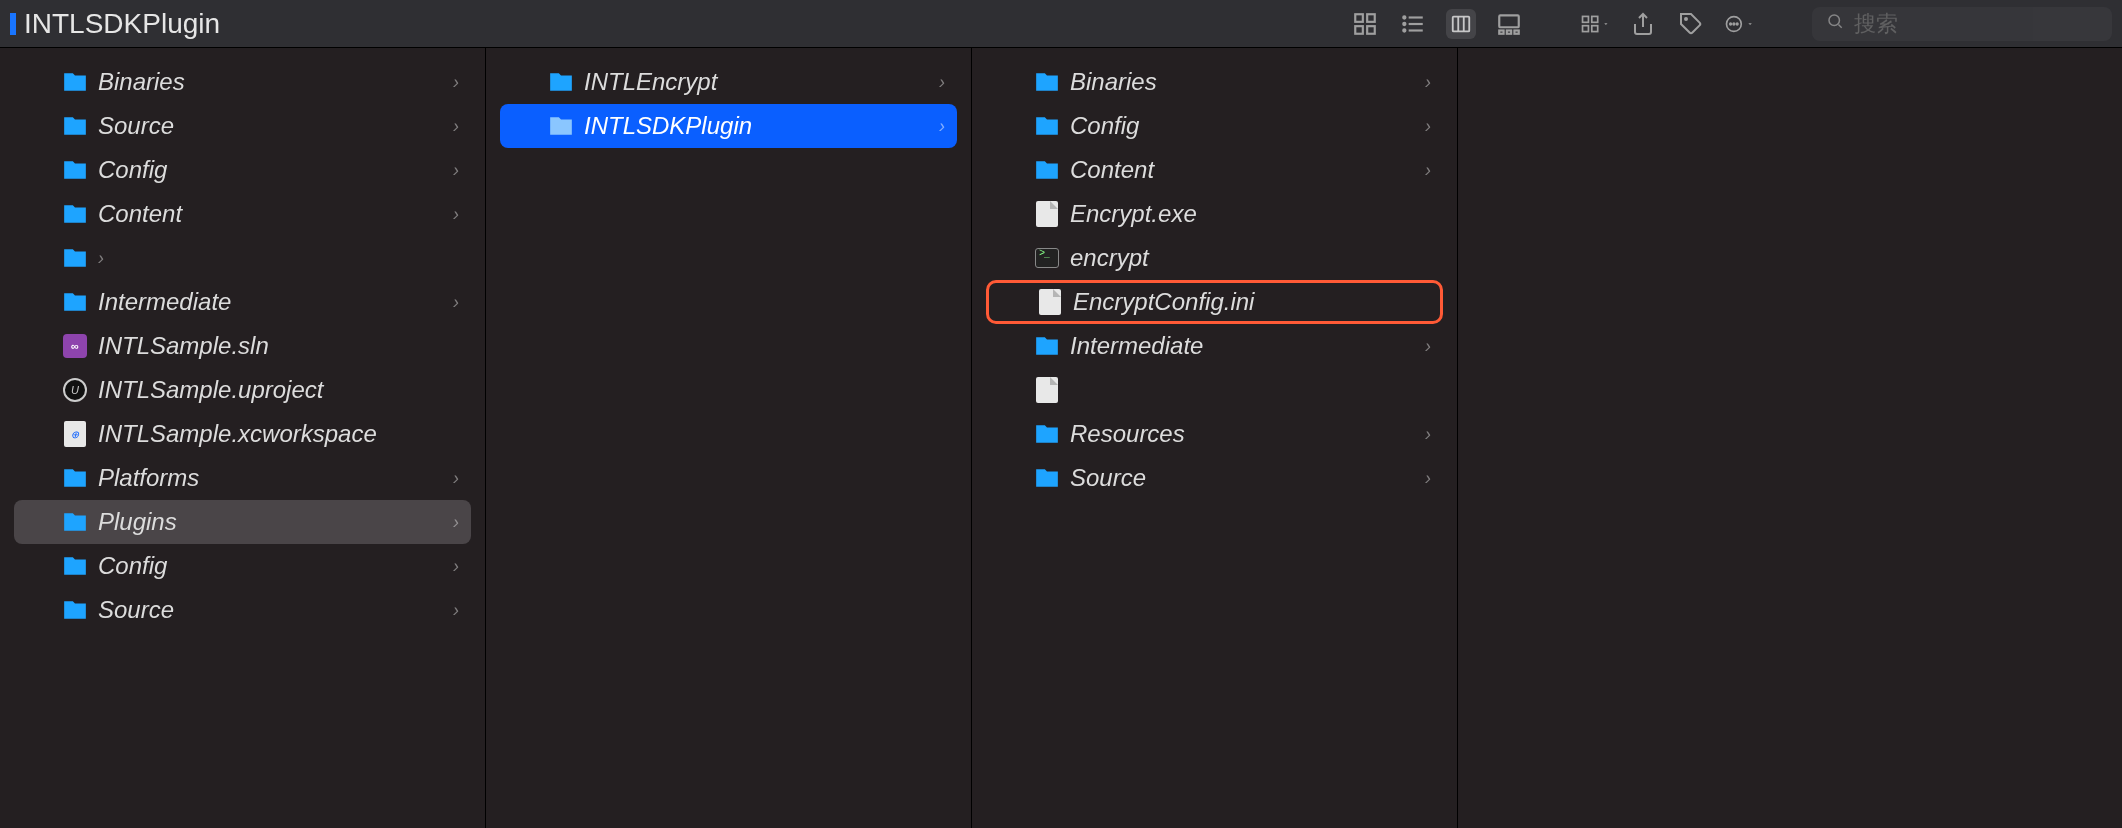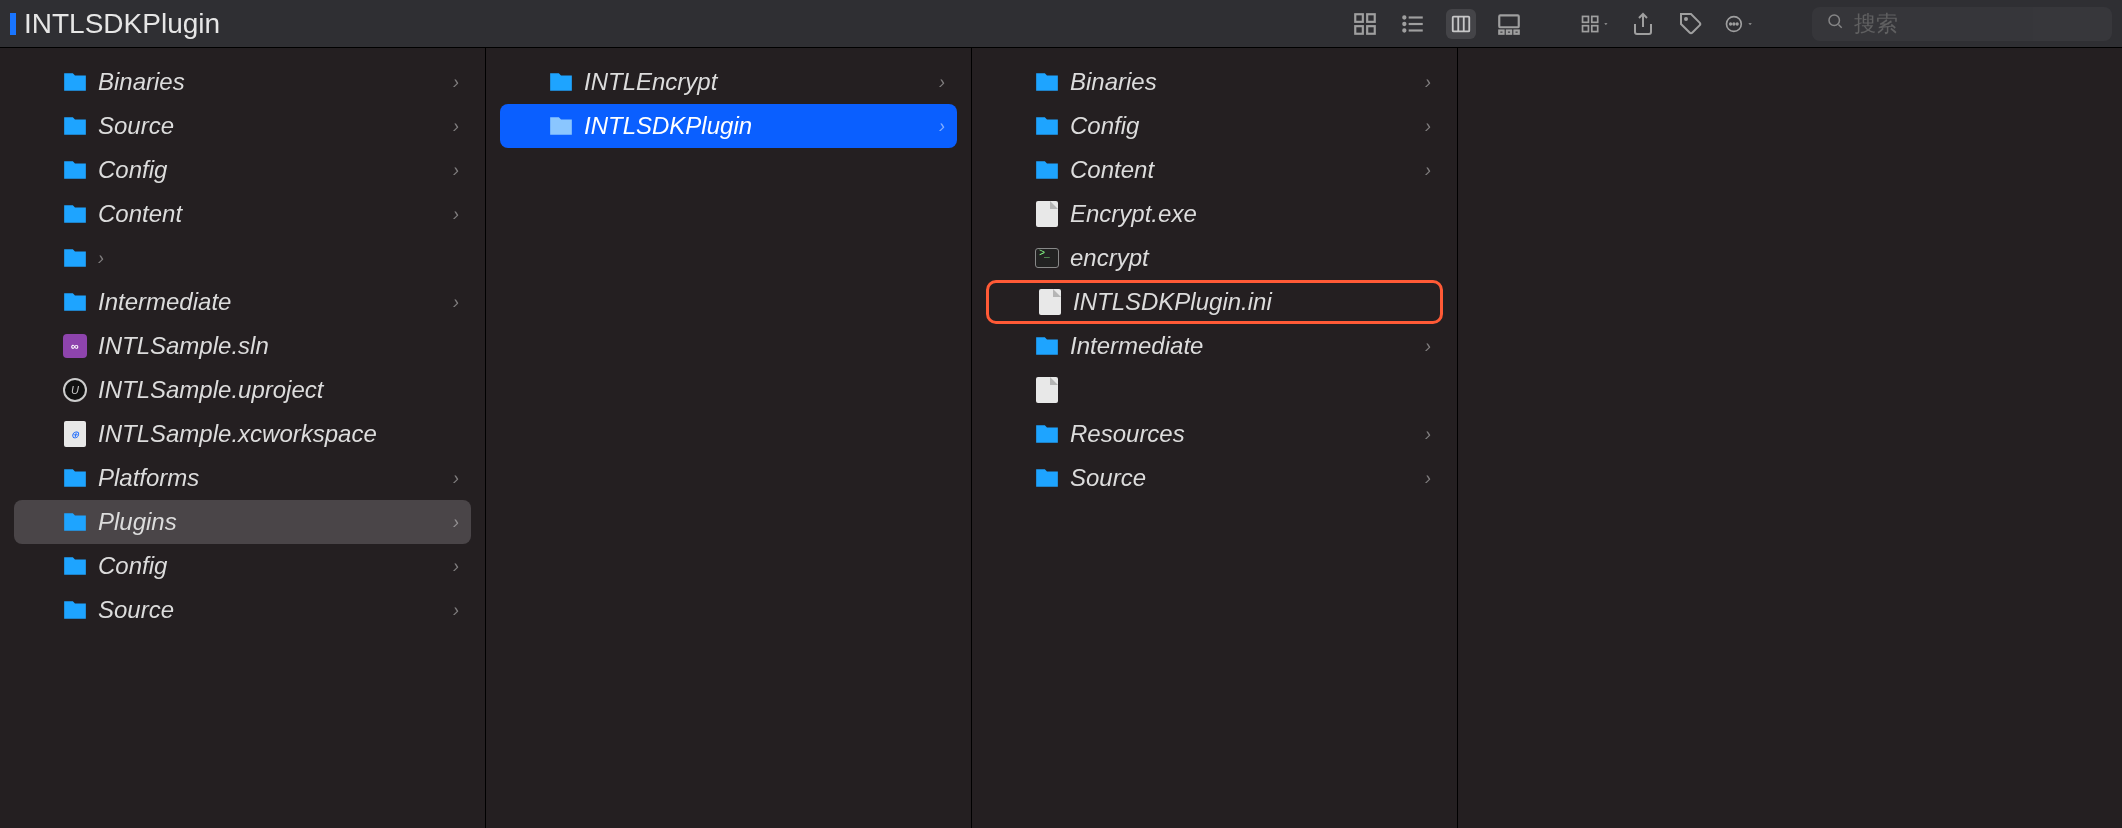--- a/index.html
+++ b/index.html
@@ -348,21 +348,21 @@
       <div class="row">
         <span class="icon-slot">
           <div class="term-icon"></div>
         </span>
         <span class="label">encrypt</span>
       </div>
       <div class="row highlight-red">
         <span class="icon-slot">
           <div class="file-icon"></div>
         </span>
-        <span class="label">INTLSDKPlugin.ini</span>
+        <span class="label">EncryptConfig.ini</span>
       </div>
       <div class="row">
         <span class="icon-slot">
           <svg class="folder" viewBox="0 0 24 24">
             <path d="M10 4H2v16h20V6H12l-2-2z"></path>
           </svg>
         </span>
         <span class="label">Intermediate</span>
         <span class="chev">›</span>
       </div>

